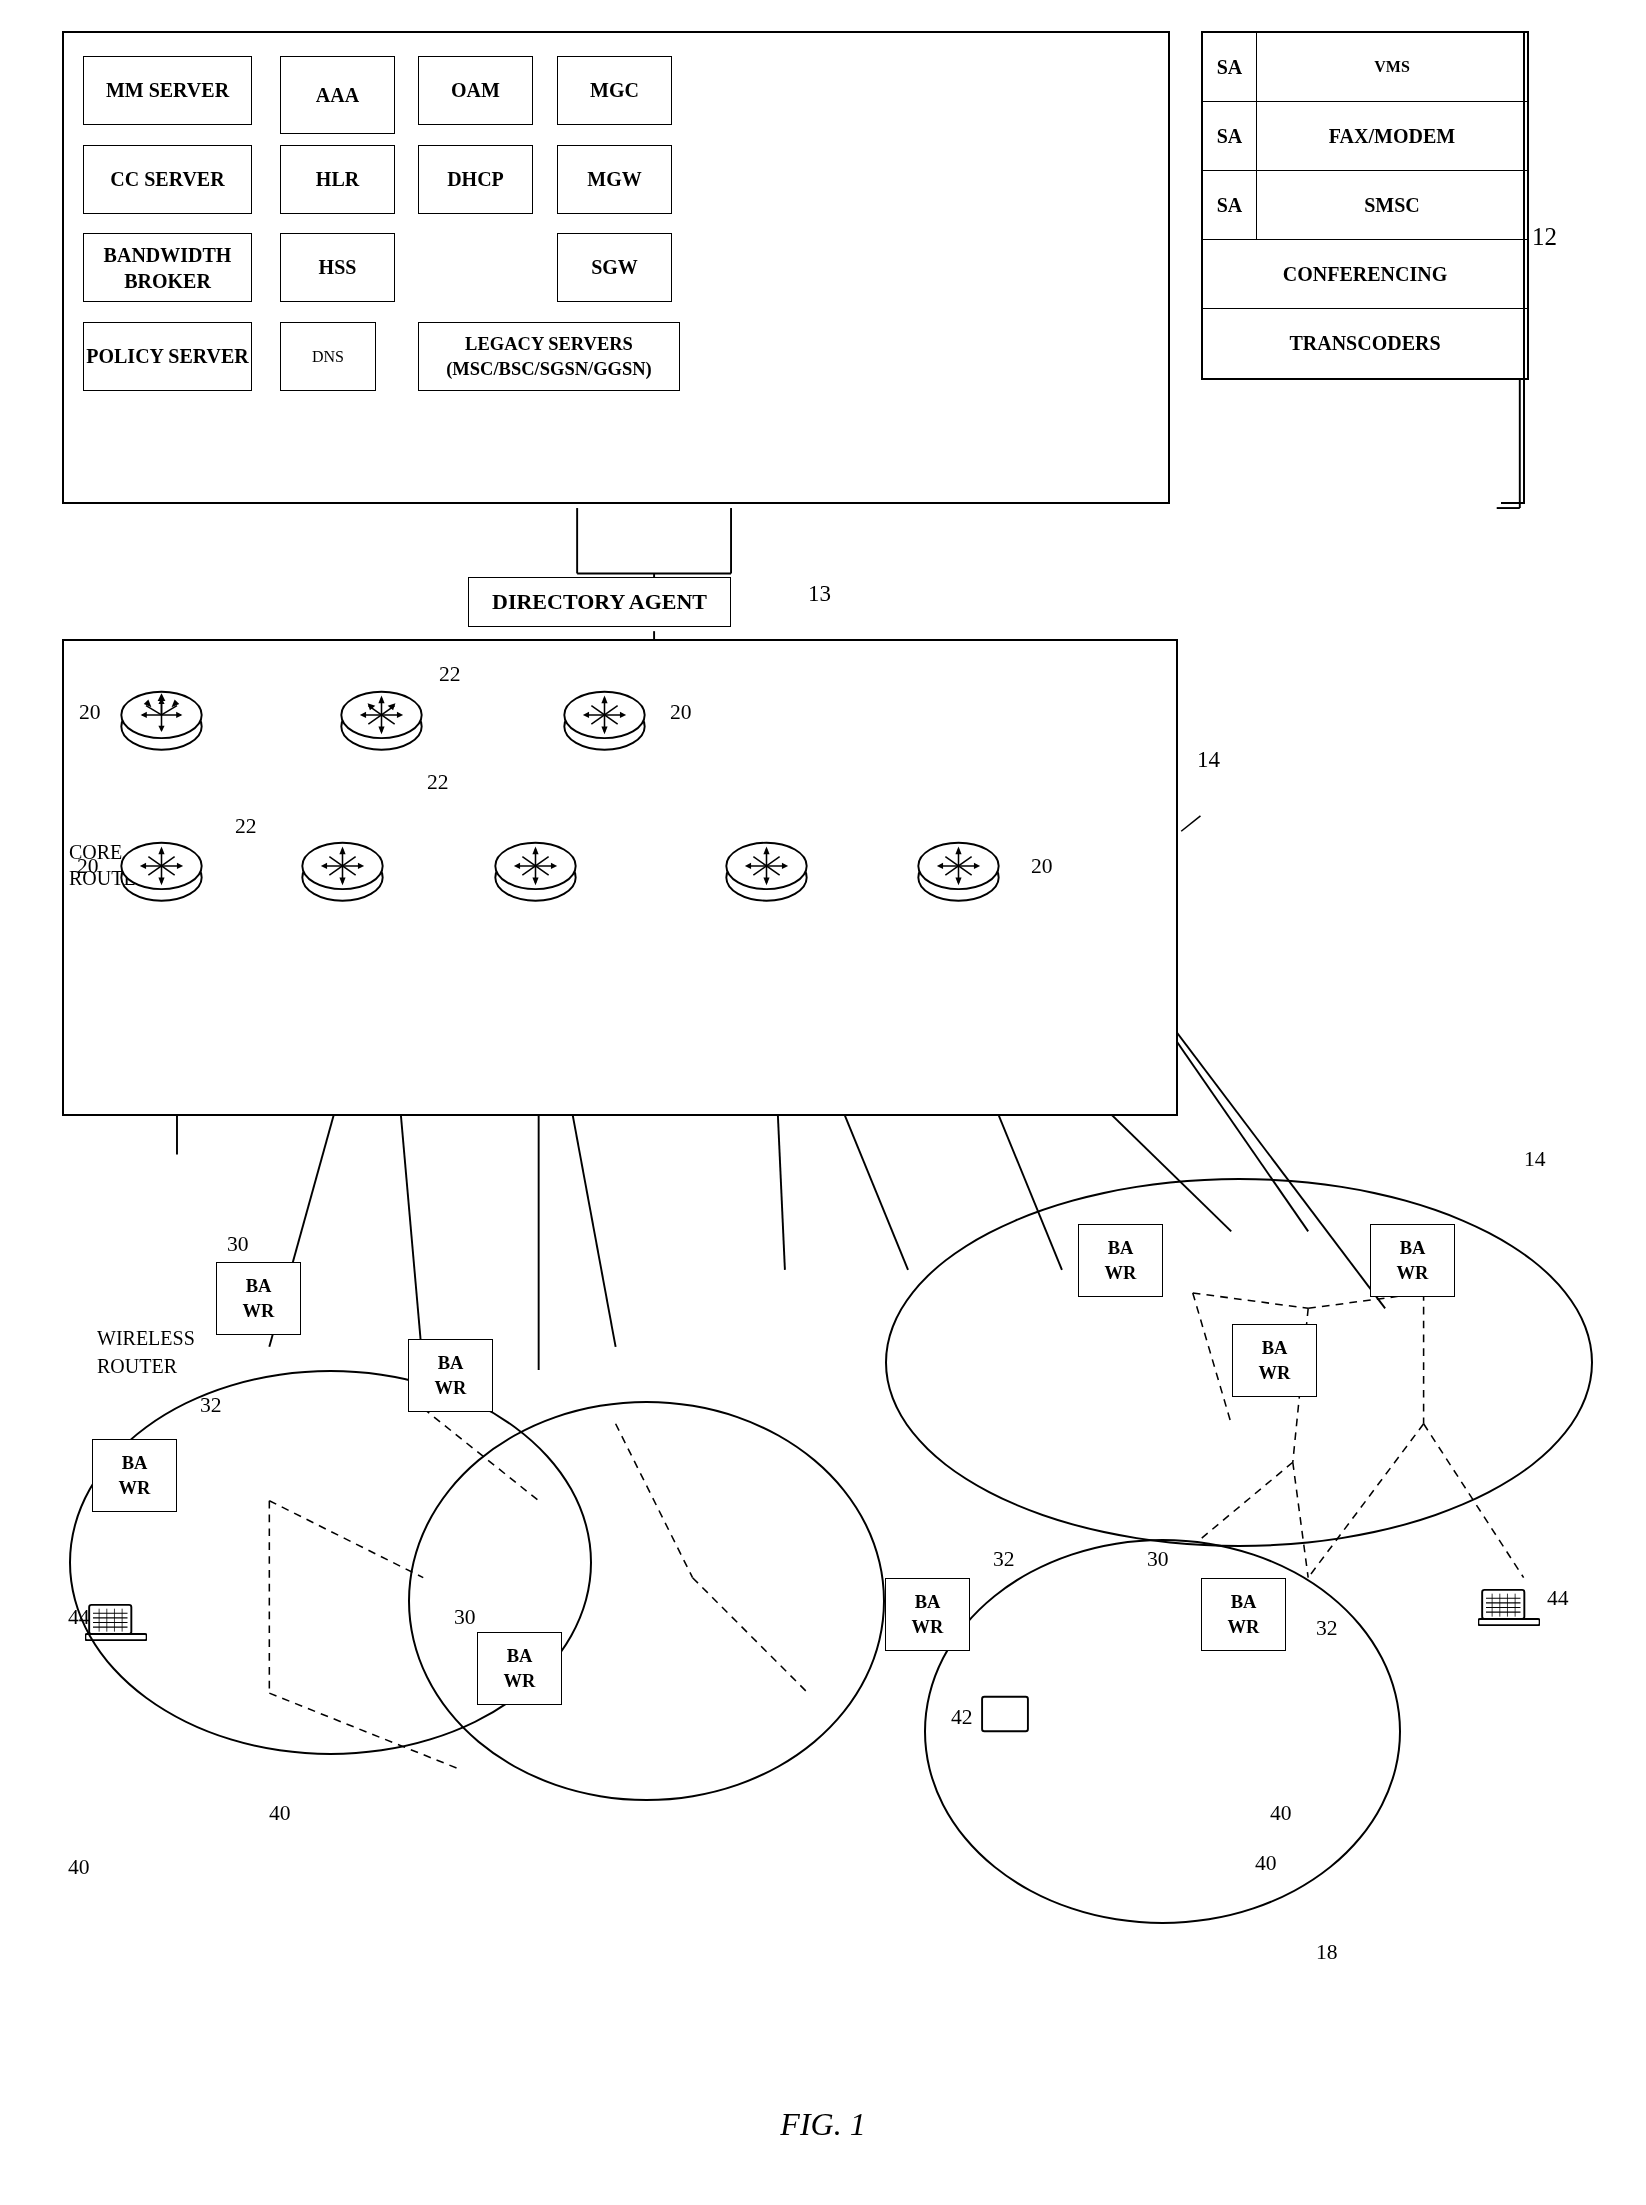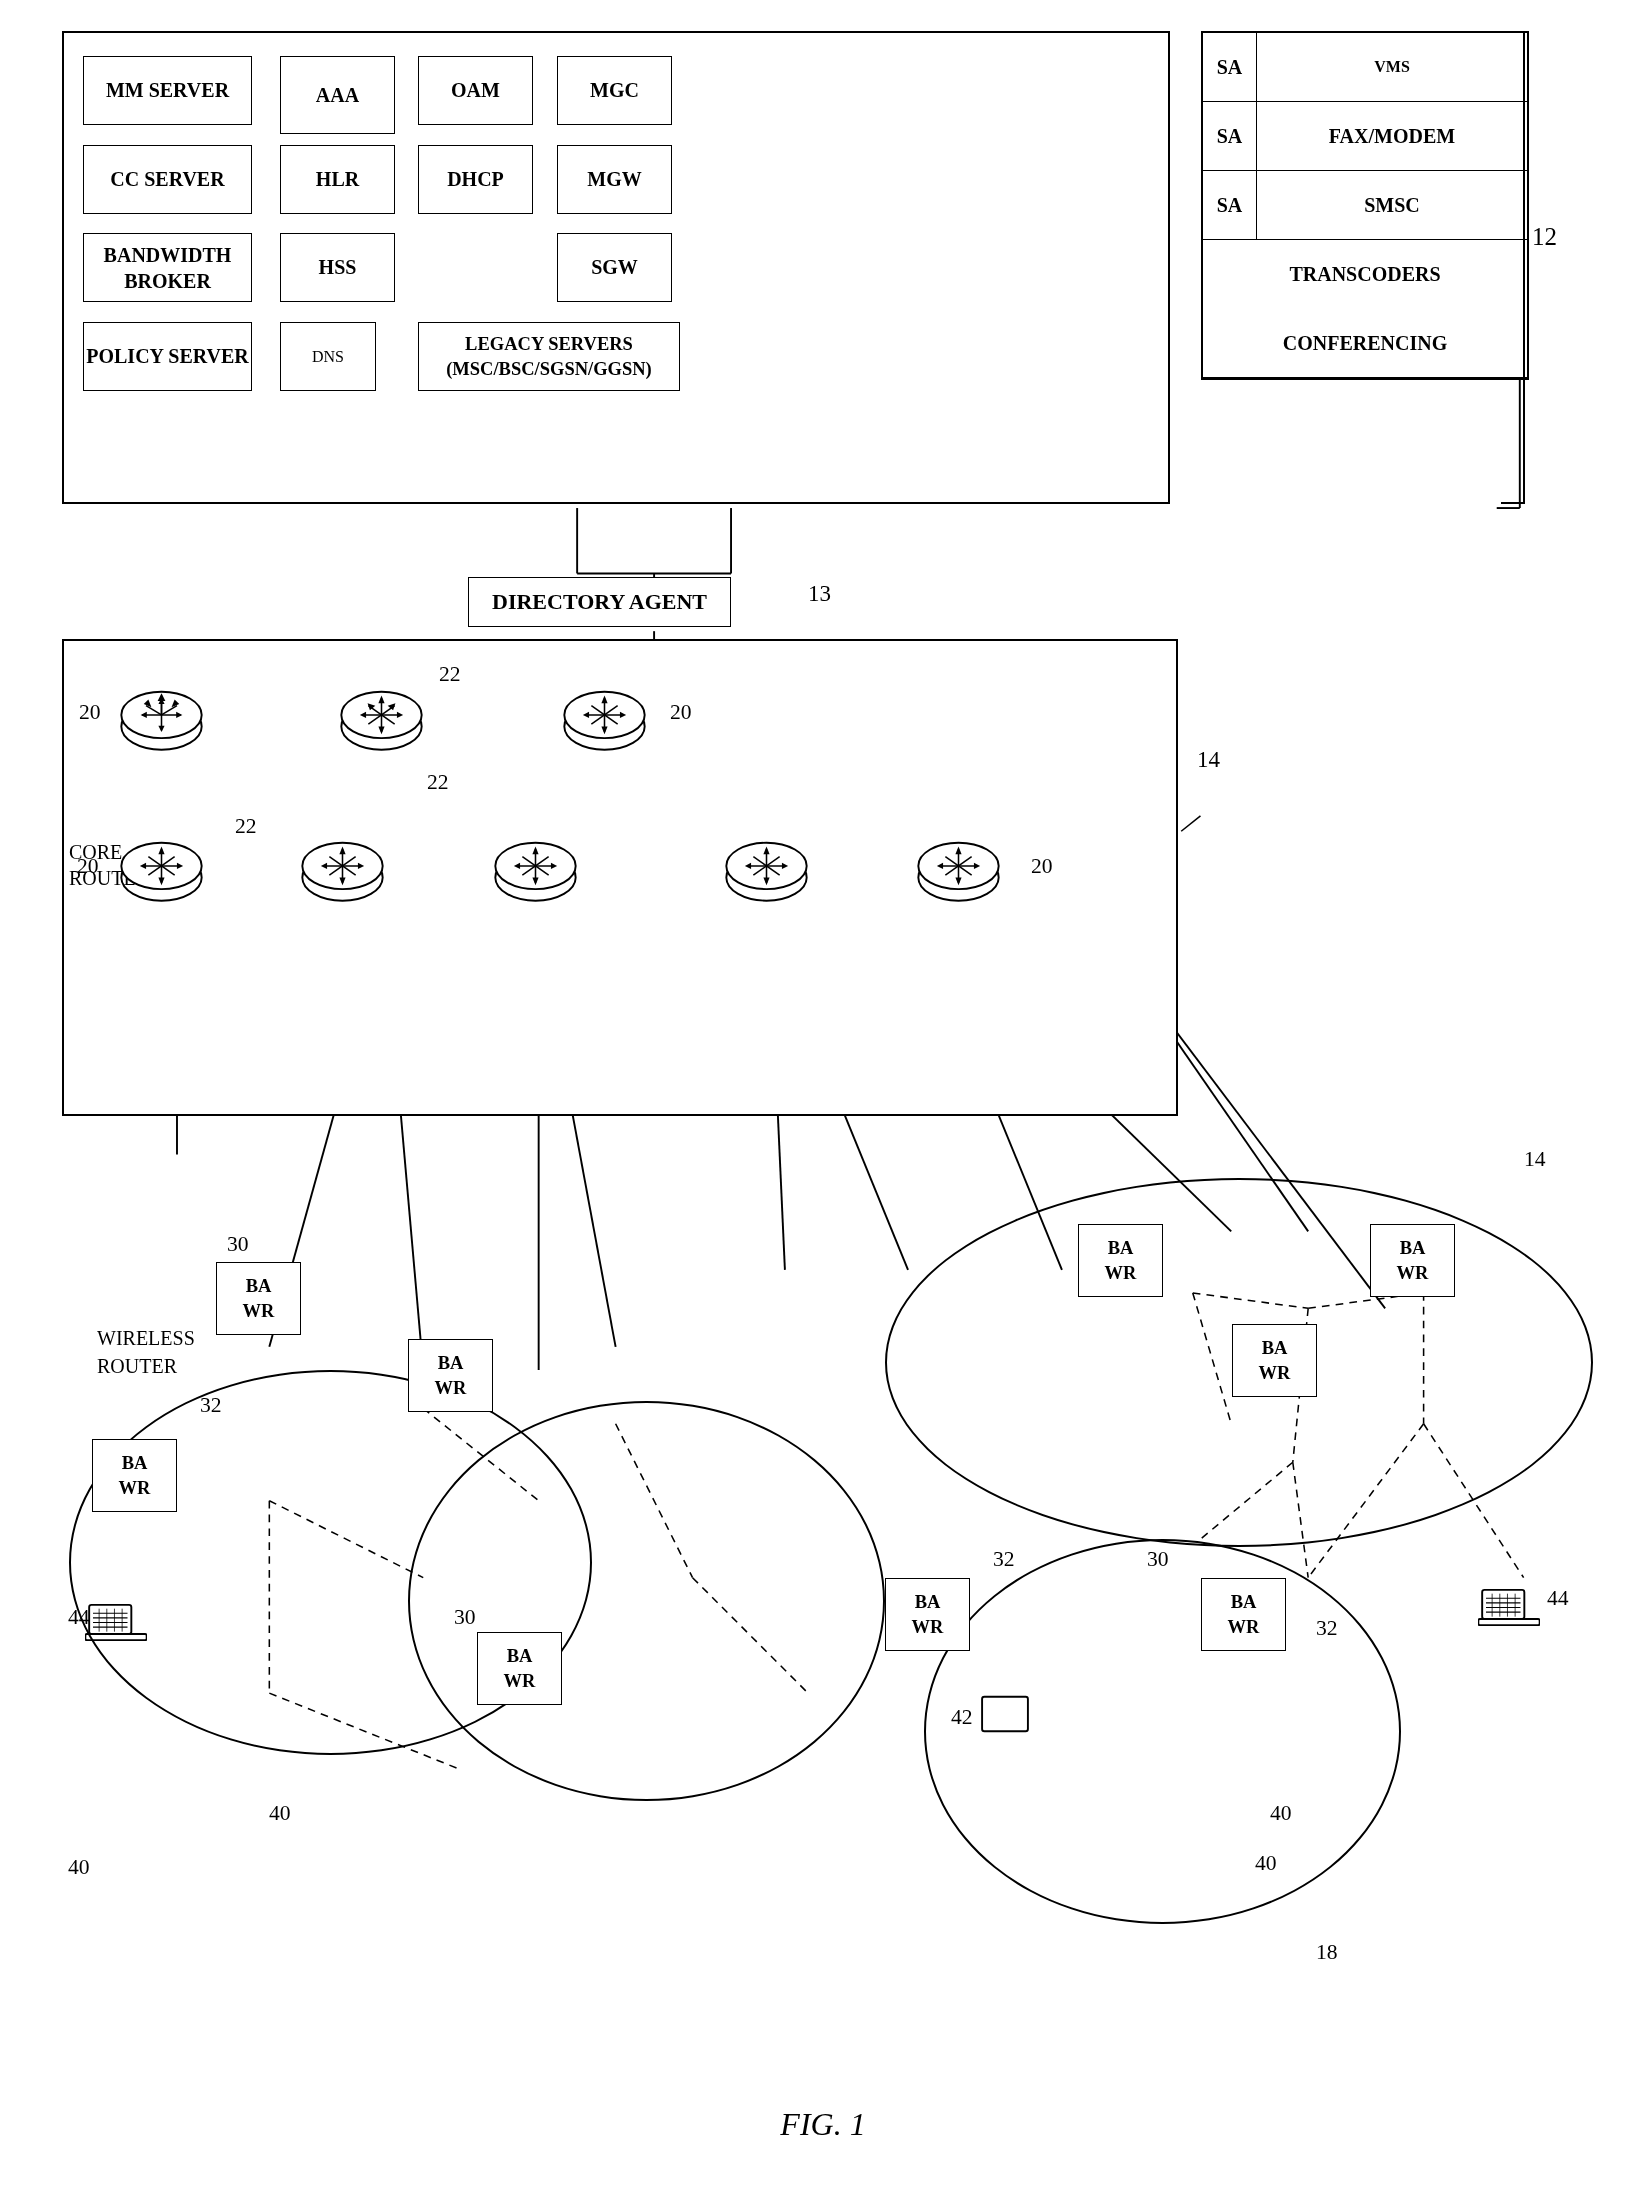--- a/index.html
+++ b/index.html
@@ -153,26 +153,26 @@
     <div style="display:flex;border-bottom:1.5px solid #000;height:69px;">
       <div style="width:54px;border-right:1.5px solid #000;display:flex;align-items:center;justify-content:center;font-size:20px;font-weight:bold;">SA</div>
       <div style="flex:1;display:flex;align-items:center;justify-content:center;font-size:20px;font-weight:bold;">FAX/MODEM</div>
     </div>
 
     <div style="display:flex;border-bottom:1.5px solid #000;height:69px;">
       <div style="width:54px;border-right:1.5px solid #000;display:flex;align-items:center;justify-content:center;font-size:20px;font-weight:bold;">SA</div>
       <div style="flex:1;display:flex;align-items:center;justify-content:center;font-size:20px;font-weight:bold;">SMSC</div>
     </div>
 
+    <div style="display:flex;border-bottom:1.5px solid #000;height:69px;">
+      <div style="flex:1;display:flex;align-items:center;justify-content:center;font-size:20px;font-weight:bold;">CONFERENCING</div>
+    </div>
+
     <div style="display:flex;height:69px;">
       <div style="flex:1;display:flex;align-items:center;justify-content:center;font-size:20px;font-weight:bold;">TRANSCODERS</div>
-    </div>
-
-    <div style="display:flex;border-bottom:1.5px solid #000;height:69px;">
-      <div style="flex:1;display:flex;align-items:center;justify-content:center;font-size:20px;font-weight:bold;">CONFERENCING</div>
     </div>
   </div>
 
   <div style="position:absolute;top:223px;left:1532px;font-size:25px;">12</div>
 
   <div style="position:absolute;top:31px;left:1523px;width:2.3px;height:473px;background:#000;"></div>
   <div style="position:absolute;top:31px;left:1501px;width:21.6px;height:2.3px;background:#000;"></div>
   <div style="position:absolute;top:502px;left:1501px;width:21.6px;height:2.3px;background:#000;"></div>
 
   <div style="

